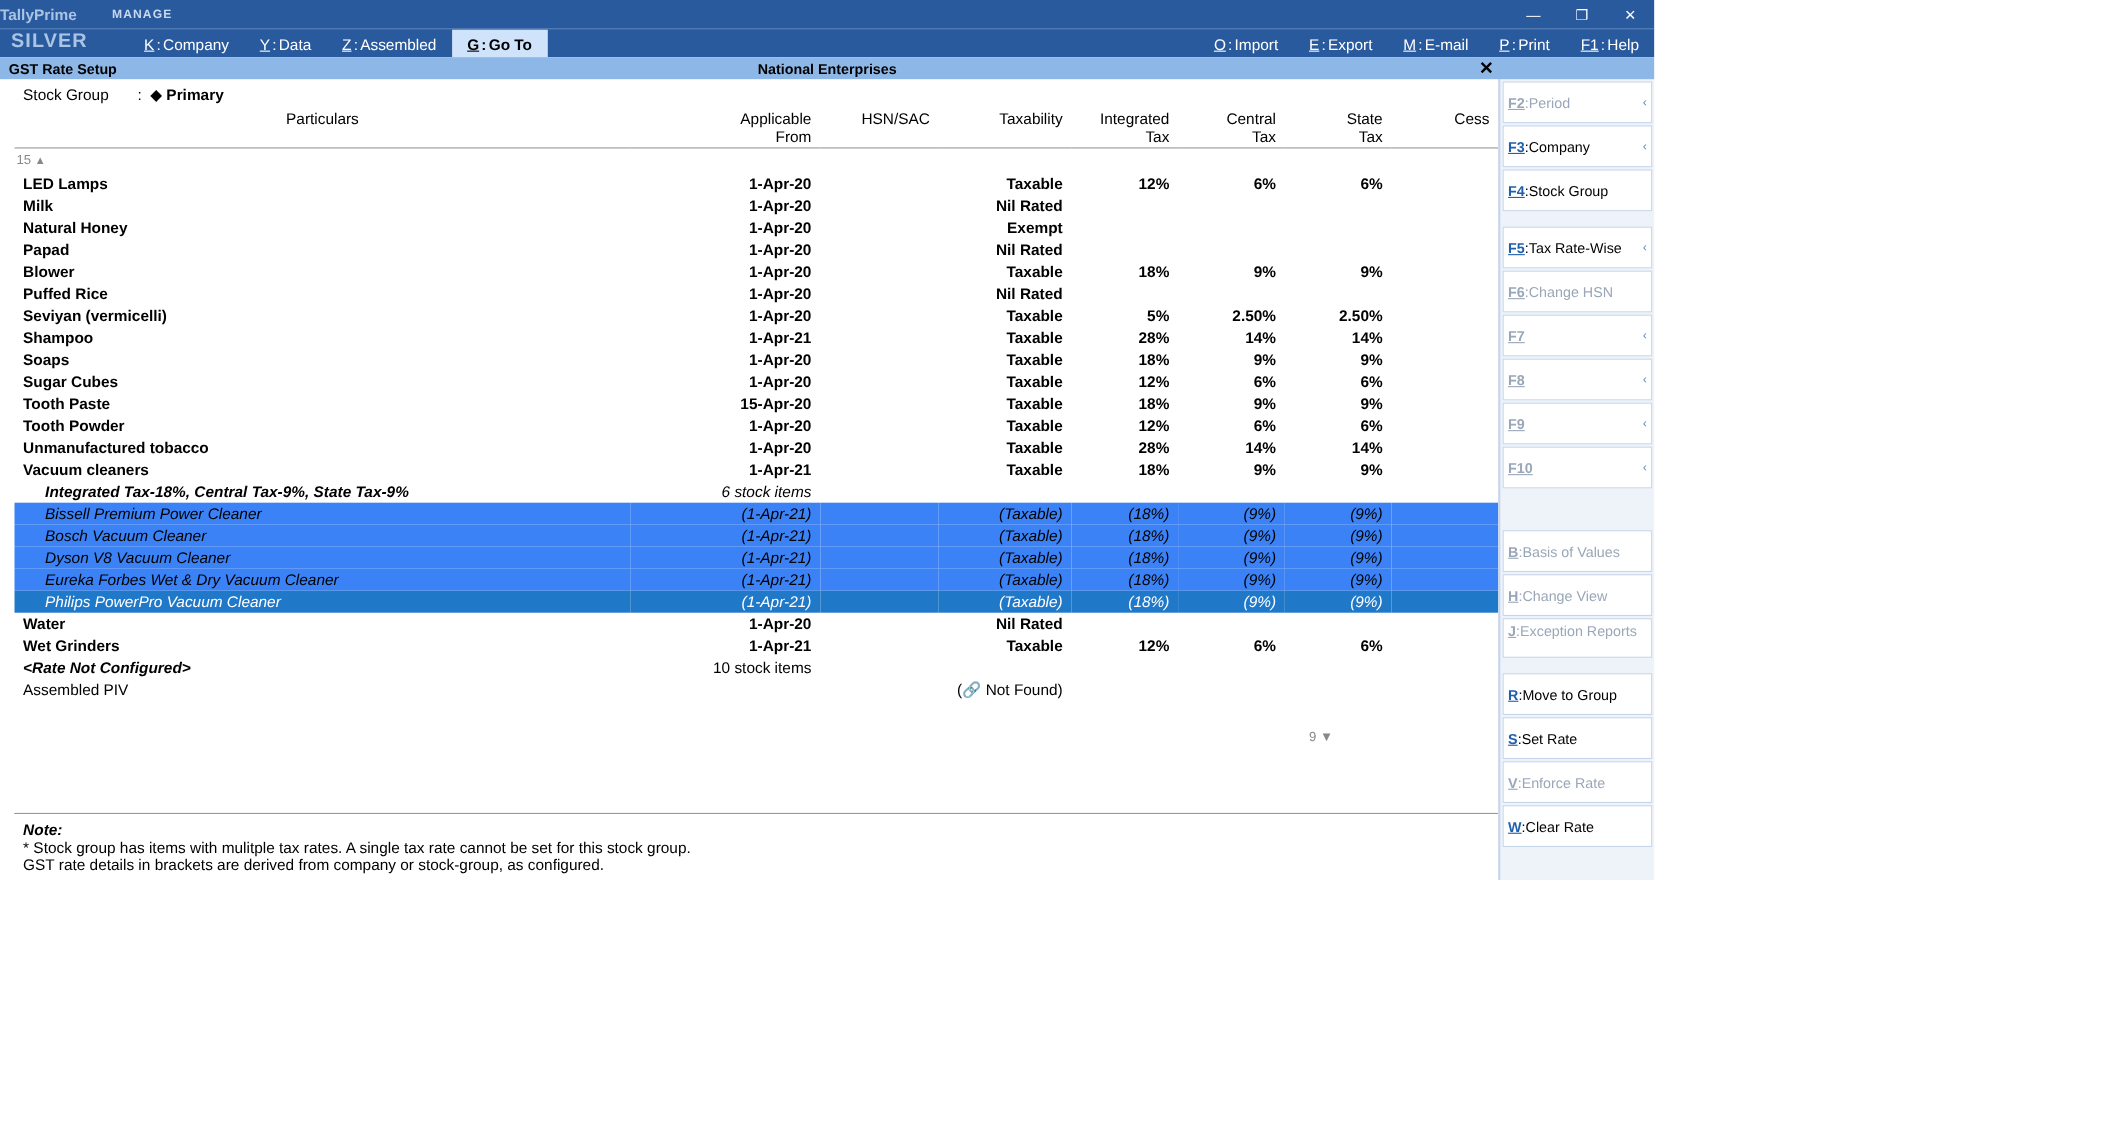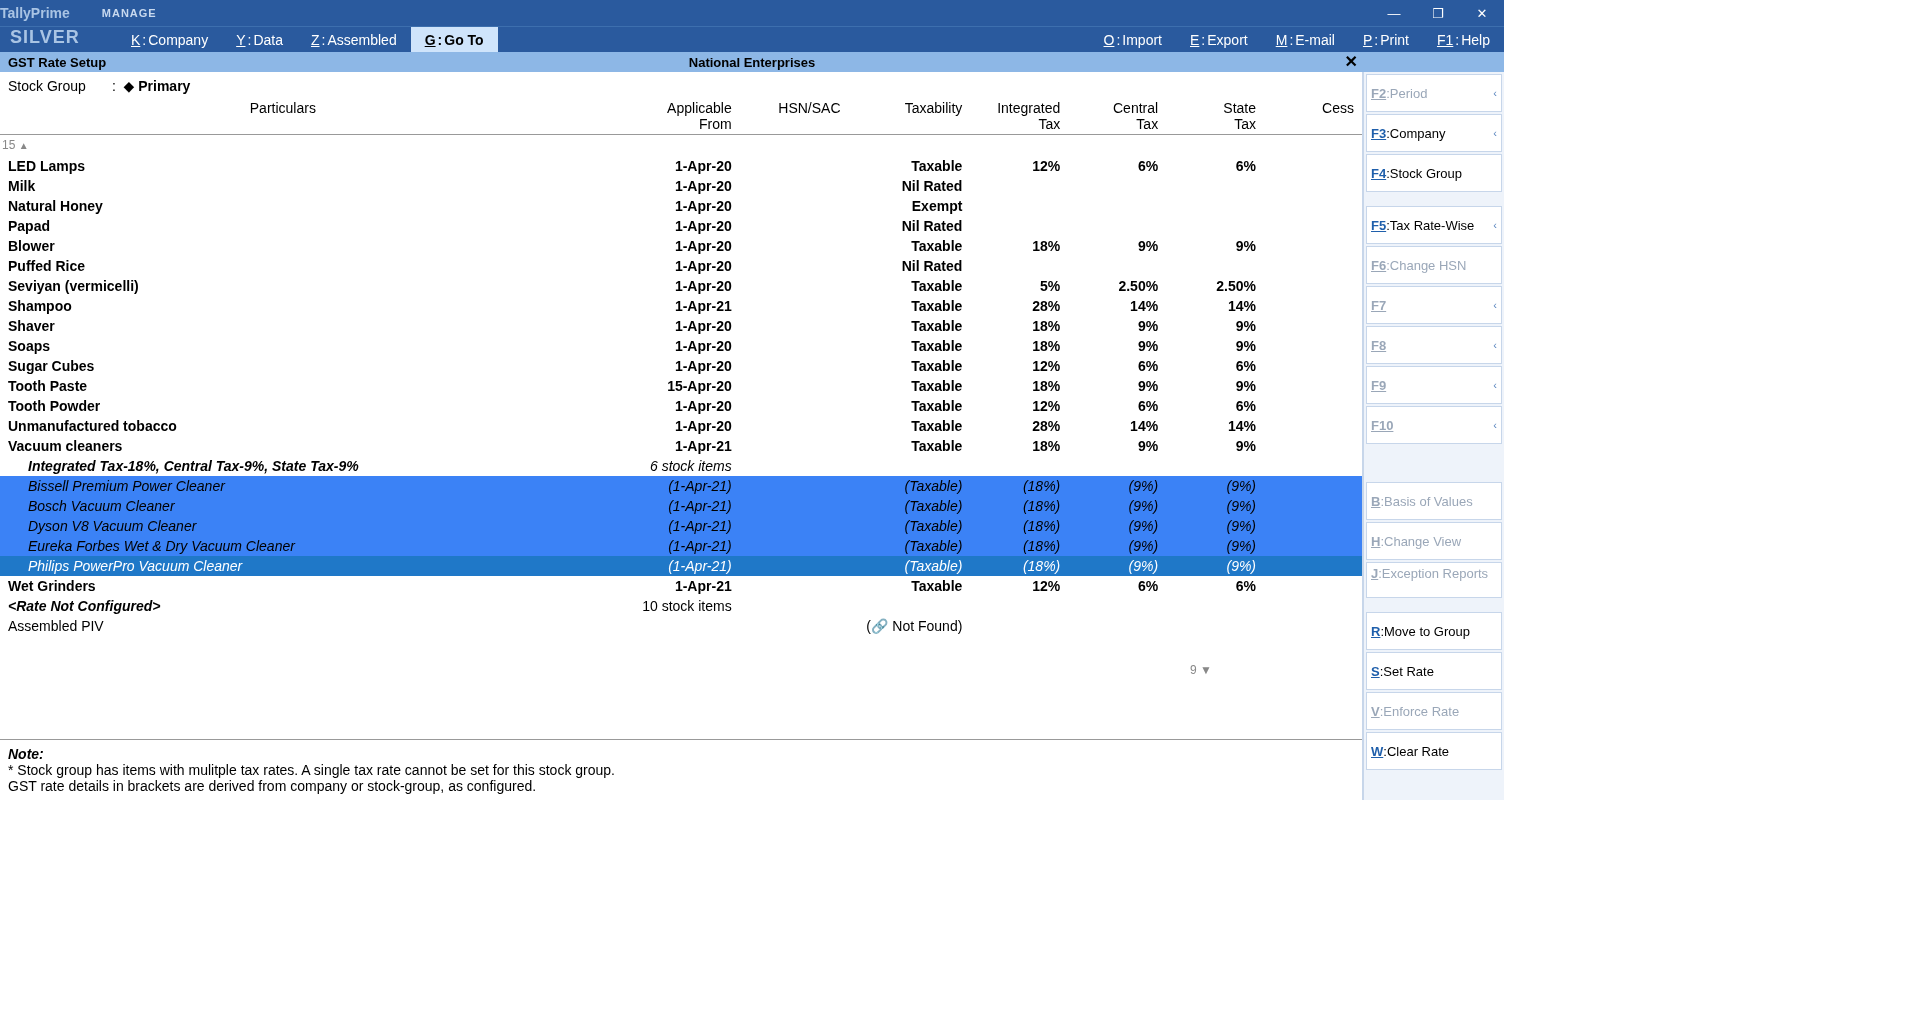--- a/index.html
+++ b/index.html
@@ -18,21 +18,21 @@
 .topmenu .mitem .sep{padding:0 2px;}
 .topmenu .mitem.active{background:#cfe4fb;color:#000;font-weight:700;}
 .topmenu .spacer{flex:1;}
 
 .ctxbar{height:20px;background:#8db7e6;display:flex;align-items:center;font-size:13px;font-weight:700;position:relative;}
 .ctxbar .left{padding-left:8px;}
 .ctxbar .center{position:absolute;left:50%;transform:translateX(-50%);}
 .ctxbar .close{position:absolute;right:146px;top:0;font-size:16px;font-weight:700;}
 
 .layout{display:flex;height:calc(800px - 72px);}
-.main{flex:1;display:flex;flex-direction:column;}
+.main{flex:1;display:flex;flex-direction:column;padding-left:13px;}
 .side{width:142px;border-left:2px solid #c7d6ea;background:#eef3fa;}
 
 .sgline{padding:6px 8px 4px;font-size:14px;}
 .sgline .lbl{display:inline-block;width:100px;}
 
 .tblwrap{flex:1;overflow:hidden;position:relative;}
 table{width:100%;border-collapse:collapse;font-size:14px;}
 thead th{font-weight:400;text-align:right;padding:2px 8px;border-bottom:1px solid #999;vertical-align:top;}
 thead th:first-child{text-align:center;}
 tbody td{padding:0 8px;line-height:20px;white-space:nowrap;}
@@ -236,30 +236,20 @@
               <td class="col-part">Shampoo</td>
               <td class="col-date">1-Apr-21</td>
               <td class="col-hsn"></td>
               <td class="col-tax">Taxable</td>
               <td class="col-num">28%</td>
               <td class="col-num">14%</td>
               <td class="col-num">14%</td>
               <td class="col-cess"></td>
             </tr>
             <tr class="bold">
-              <td class="col-part">Shaver</td>
-              <td class="col-date">1-Apr-20</td>
-              <td class="col-hsn"></td>
-              <td class="col-tax">Taxable</td>
-              <td class="col-num">18%</td>
-              <td class="col-num">9%</td>
-              <td class="col-num">9%</td>
-              <td class="col-cess"></td>
-            </tr>
-            <tr class="bold">
               <td class="col-part">Soaps</td>
               <td class="col-date">1-Apr-20</td>
               <td class="col-hsn"></td>
               <td class="col-tax">Taxable</td>
               <td class="col-num">18%</td>
               <td class="col-num">9%</td>
               <td class="col-num">9%</td>
               <td class="col-cess"></td>
             </tr>
             <tr class="bold">
@@ -363,20 +353,30 @@
               <td class="col-cess"></td>
             </tr>
             <tr class="child sel">
               <td class="col-part">Philips PowerPro Vacuum Cleaner</td>
               <td class="col-date">(1-Apr-21)</td>
               <td class="col-hsn"></td>
               <td class="col-tax">(Taxable)</td>
               <td class="col-num">(18%)</td>
               <td class="col-num">(9%)</td>
               <td class="col-num">(9%)</td>
+              <td class="col-cess"></td>
+            </tr>
+            <tr class="bold">
+              <td class="col-part">Water</td>
+              <td class="col-date">1-Apr-20</td>
+              <td class="col-hsn"></td>
+              <td class="col-tax">Nil Rated</td>
+              <td class="col-num"></td>
+              <td class="col-num"></td>
+              <td class="col-num"></td>
               <td class="col-cess"></td>
             </tr>
             <tr class="bold">
               <td class="col-part">Wet Grinders</td>
               <td class="col-date">1-Apr-21</td>
               <td class="col-hsn"></td>
               <td class="col-tax">Taxable</td>
               <td class="col-num">12%</td>
               <td class="col-num">6%</td>
               <td class="col-num">6%</td>

